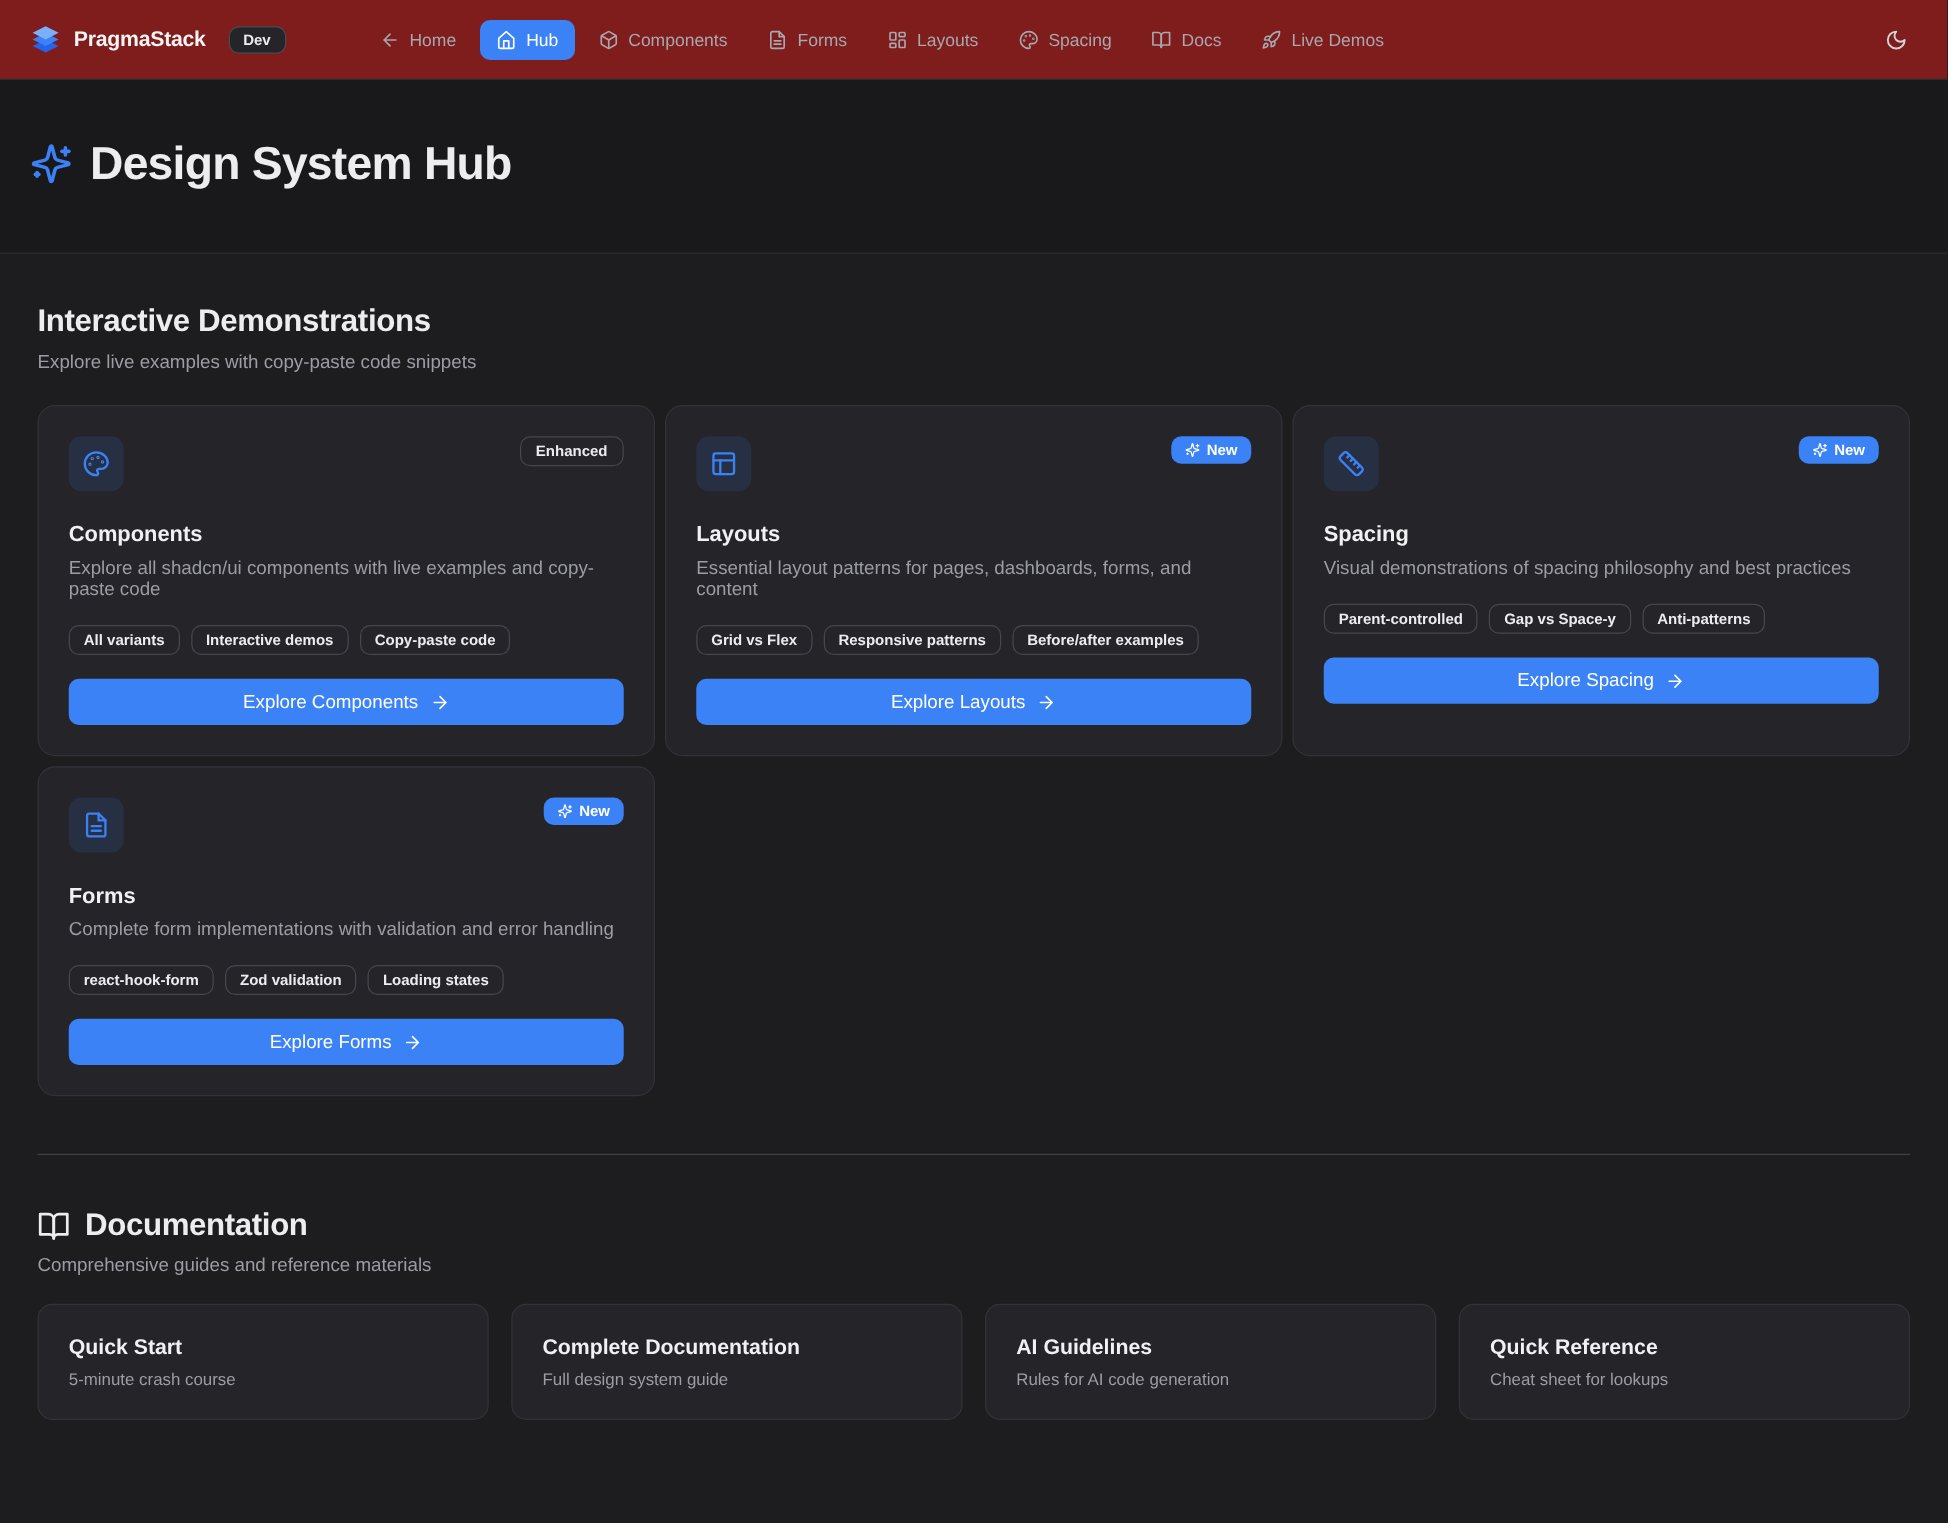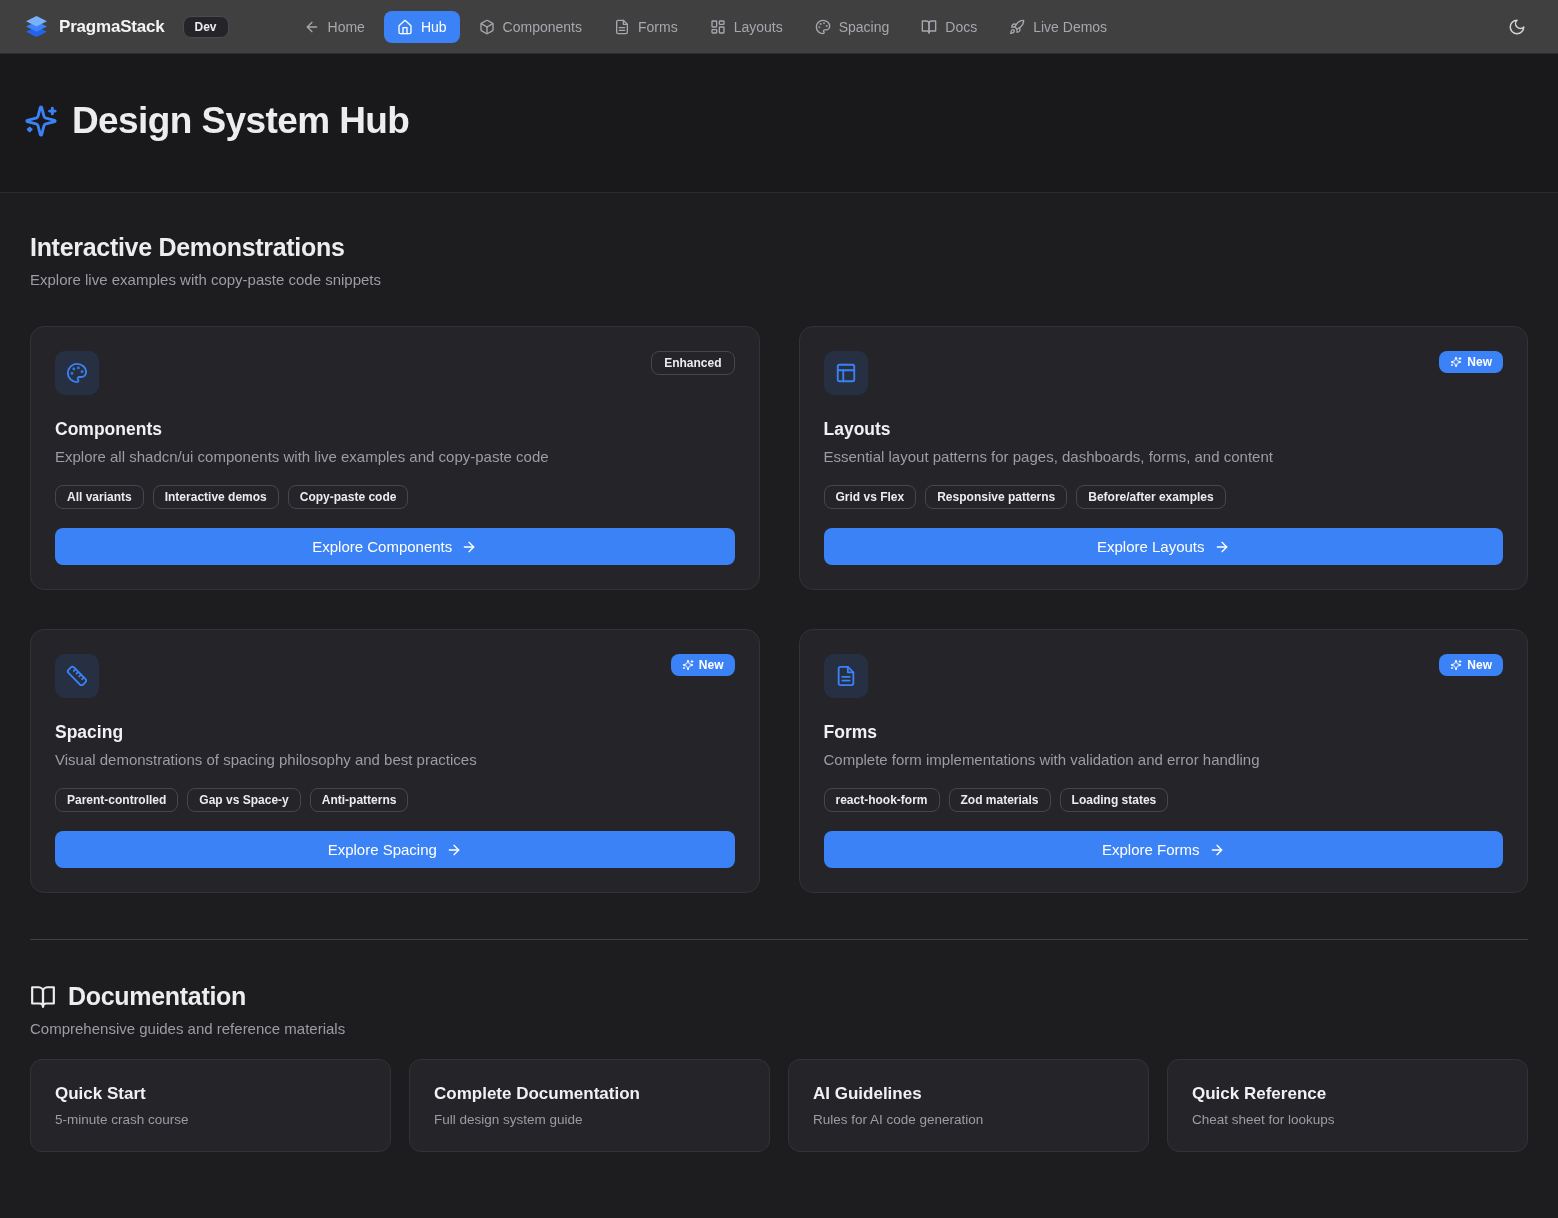--- a/index.html
+++ b/index.html
@@ -7,22 +7,22 @@
   body {
     background: #1d1d20;
     font-family: "Liberation Sans", sans-serif;
     color: #ededef;
     -webkit-font-smoothing: antialiased;
   }
   svg { display: block; }
 
   
   .nav {
-    height: 54px;
-    background: #404040;
+    height: 64px;
+    background: #7f1d1d;
     border-bottom: 1px solid #2c2c31;
     display: flex;
     align-items: center;
     padding: 0 24px;
     gap: 8px;
   }
   .brand { display: flex; align-items: center; gap: 10px; }
   .brand-name { font-size: 17px; font-weight: 700; color: #f4f4f5; letter-spacing: -0.2px; }
   .dev-badge {
     border: 1px solid #4a4a52;
@@ -69,24 +69,24 @@
     color: #9c9ca4;
     max-width: 745px;
   }
 
   
   .main { padding: 40px 30px 22px; }
   .section-head h2 { font-size: 25px; font-weight: 700; color: #ededef; letter-spacing: -0.3px; }
   .section-sub { margin-top: 9px; font-size: 15px; color: #9c9ca4; }
 
   .demo-grid {
-    margin-top: 38px;
+    margin-top: 26px;
     display: grid;
-    grid-template-columns: 1fr 1fr;
-    gap: 39px;
+    grid-template-columns: 1fr 1fr 1fr;
+    gap: 8px;
   }
   .demo-card {
     background: #242429;
     border: 1px solid #323238;
     border-radius: 14px;
     padding: 24px;
   }
   .card-top { display: flex; justify-content: space-between; align-items: flex-start; }
   .icon-box {
     width: 44px; height: 44px;
@@ -449,21 +449,21 @@
                 <use href="#i-sparkles"></use>
               </svg>
             </span>
           <span>New</span>
         </span>
       </div>
       <h3>Forms</h3>
       <div class="desc">Complete form implementations with validation and error handling</div>
       <div class="tags">
         <span class="tag">react-hook-form</span>
-        <span class="tag">Zod materials</span>
+        <span class="tag">Zod validation</span>
         <span class="tag">Loading states</span>
       </div>
       <button class="explore-btn">
         <span>Explore Forms</span>
         <span>
             <svg width="16" height="16" viewBox="0 0 24 24" fill="none" stroke="currentColor" stroke-width="2" stroke-linecap="round" stroke-linejoin="round">
               <use href="#i-arrow-right"></use>
             </svg>
           </span>
       </button>

